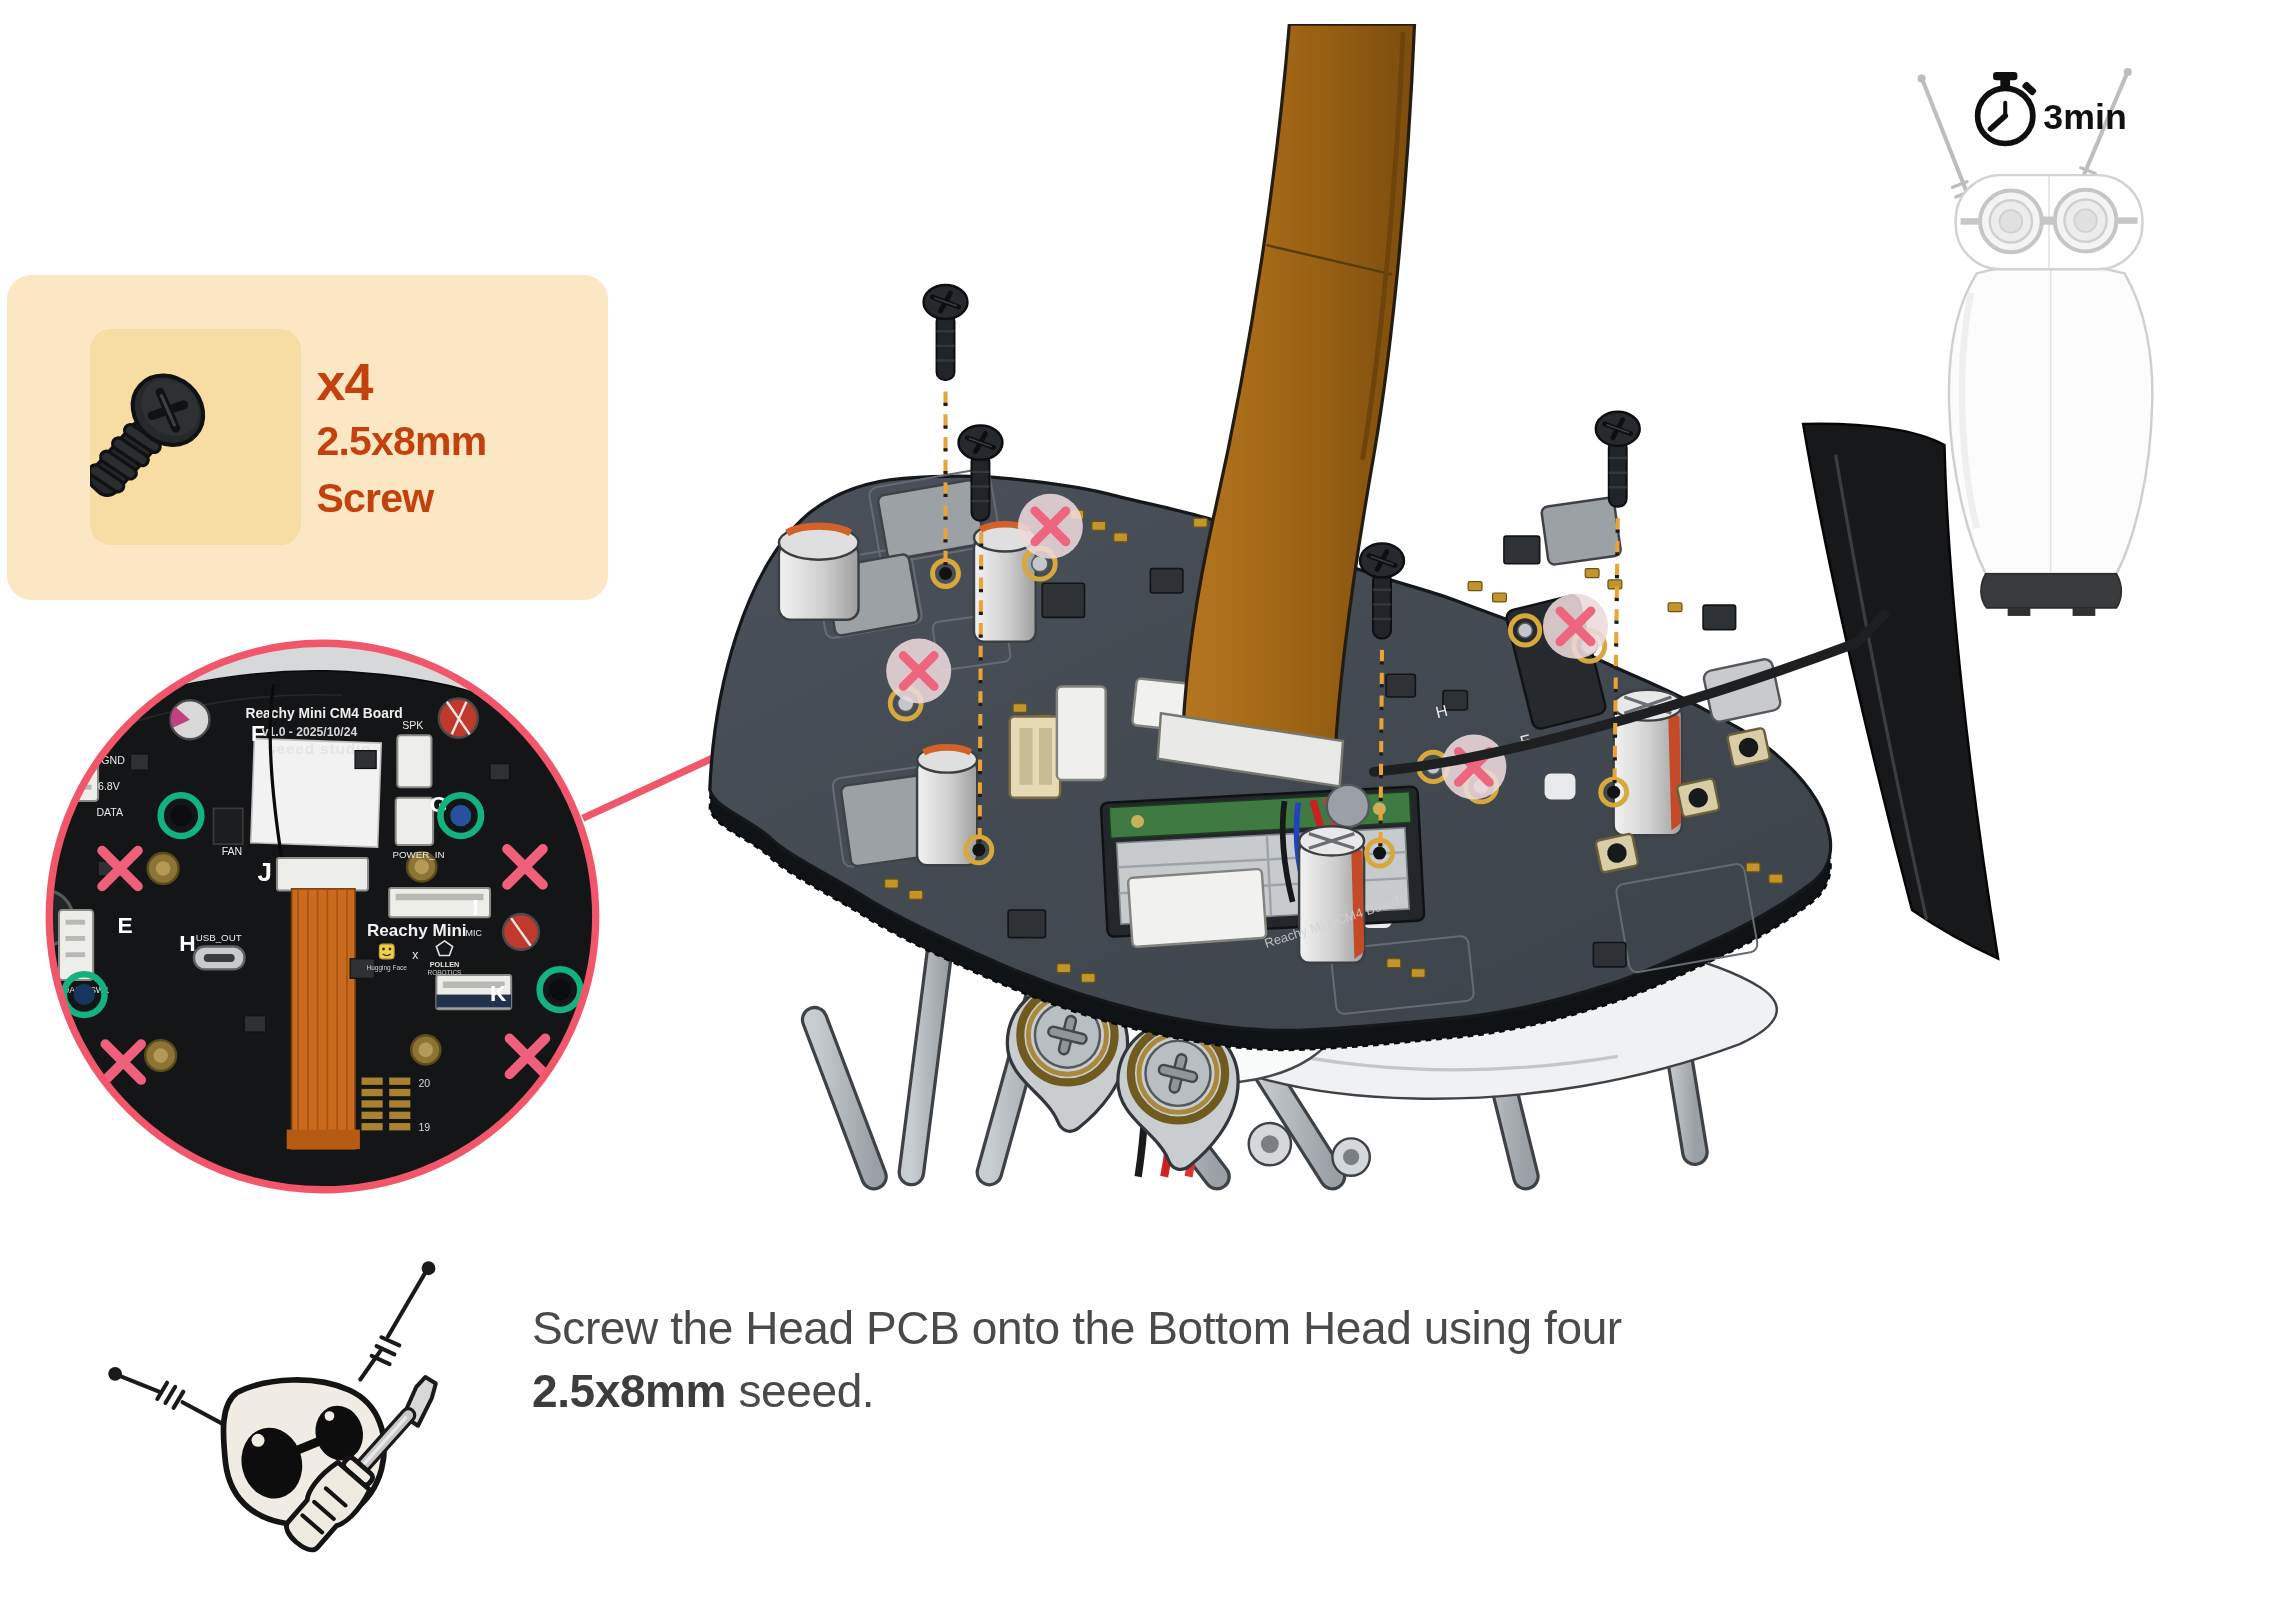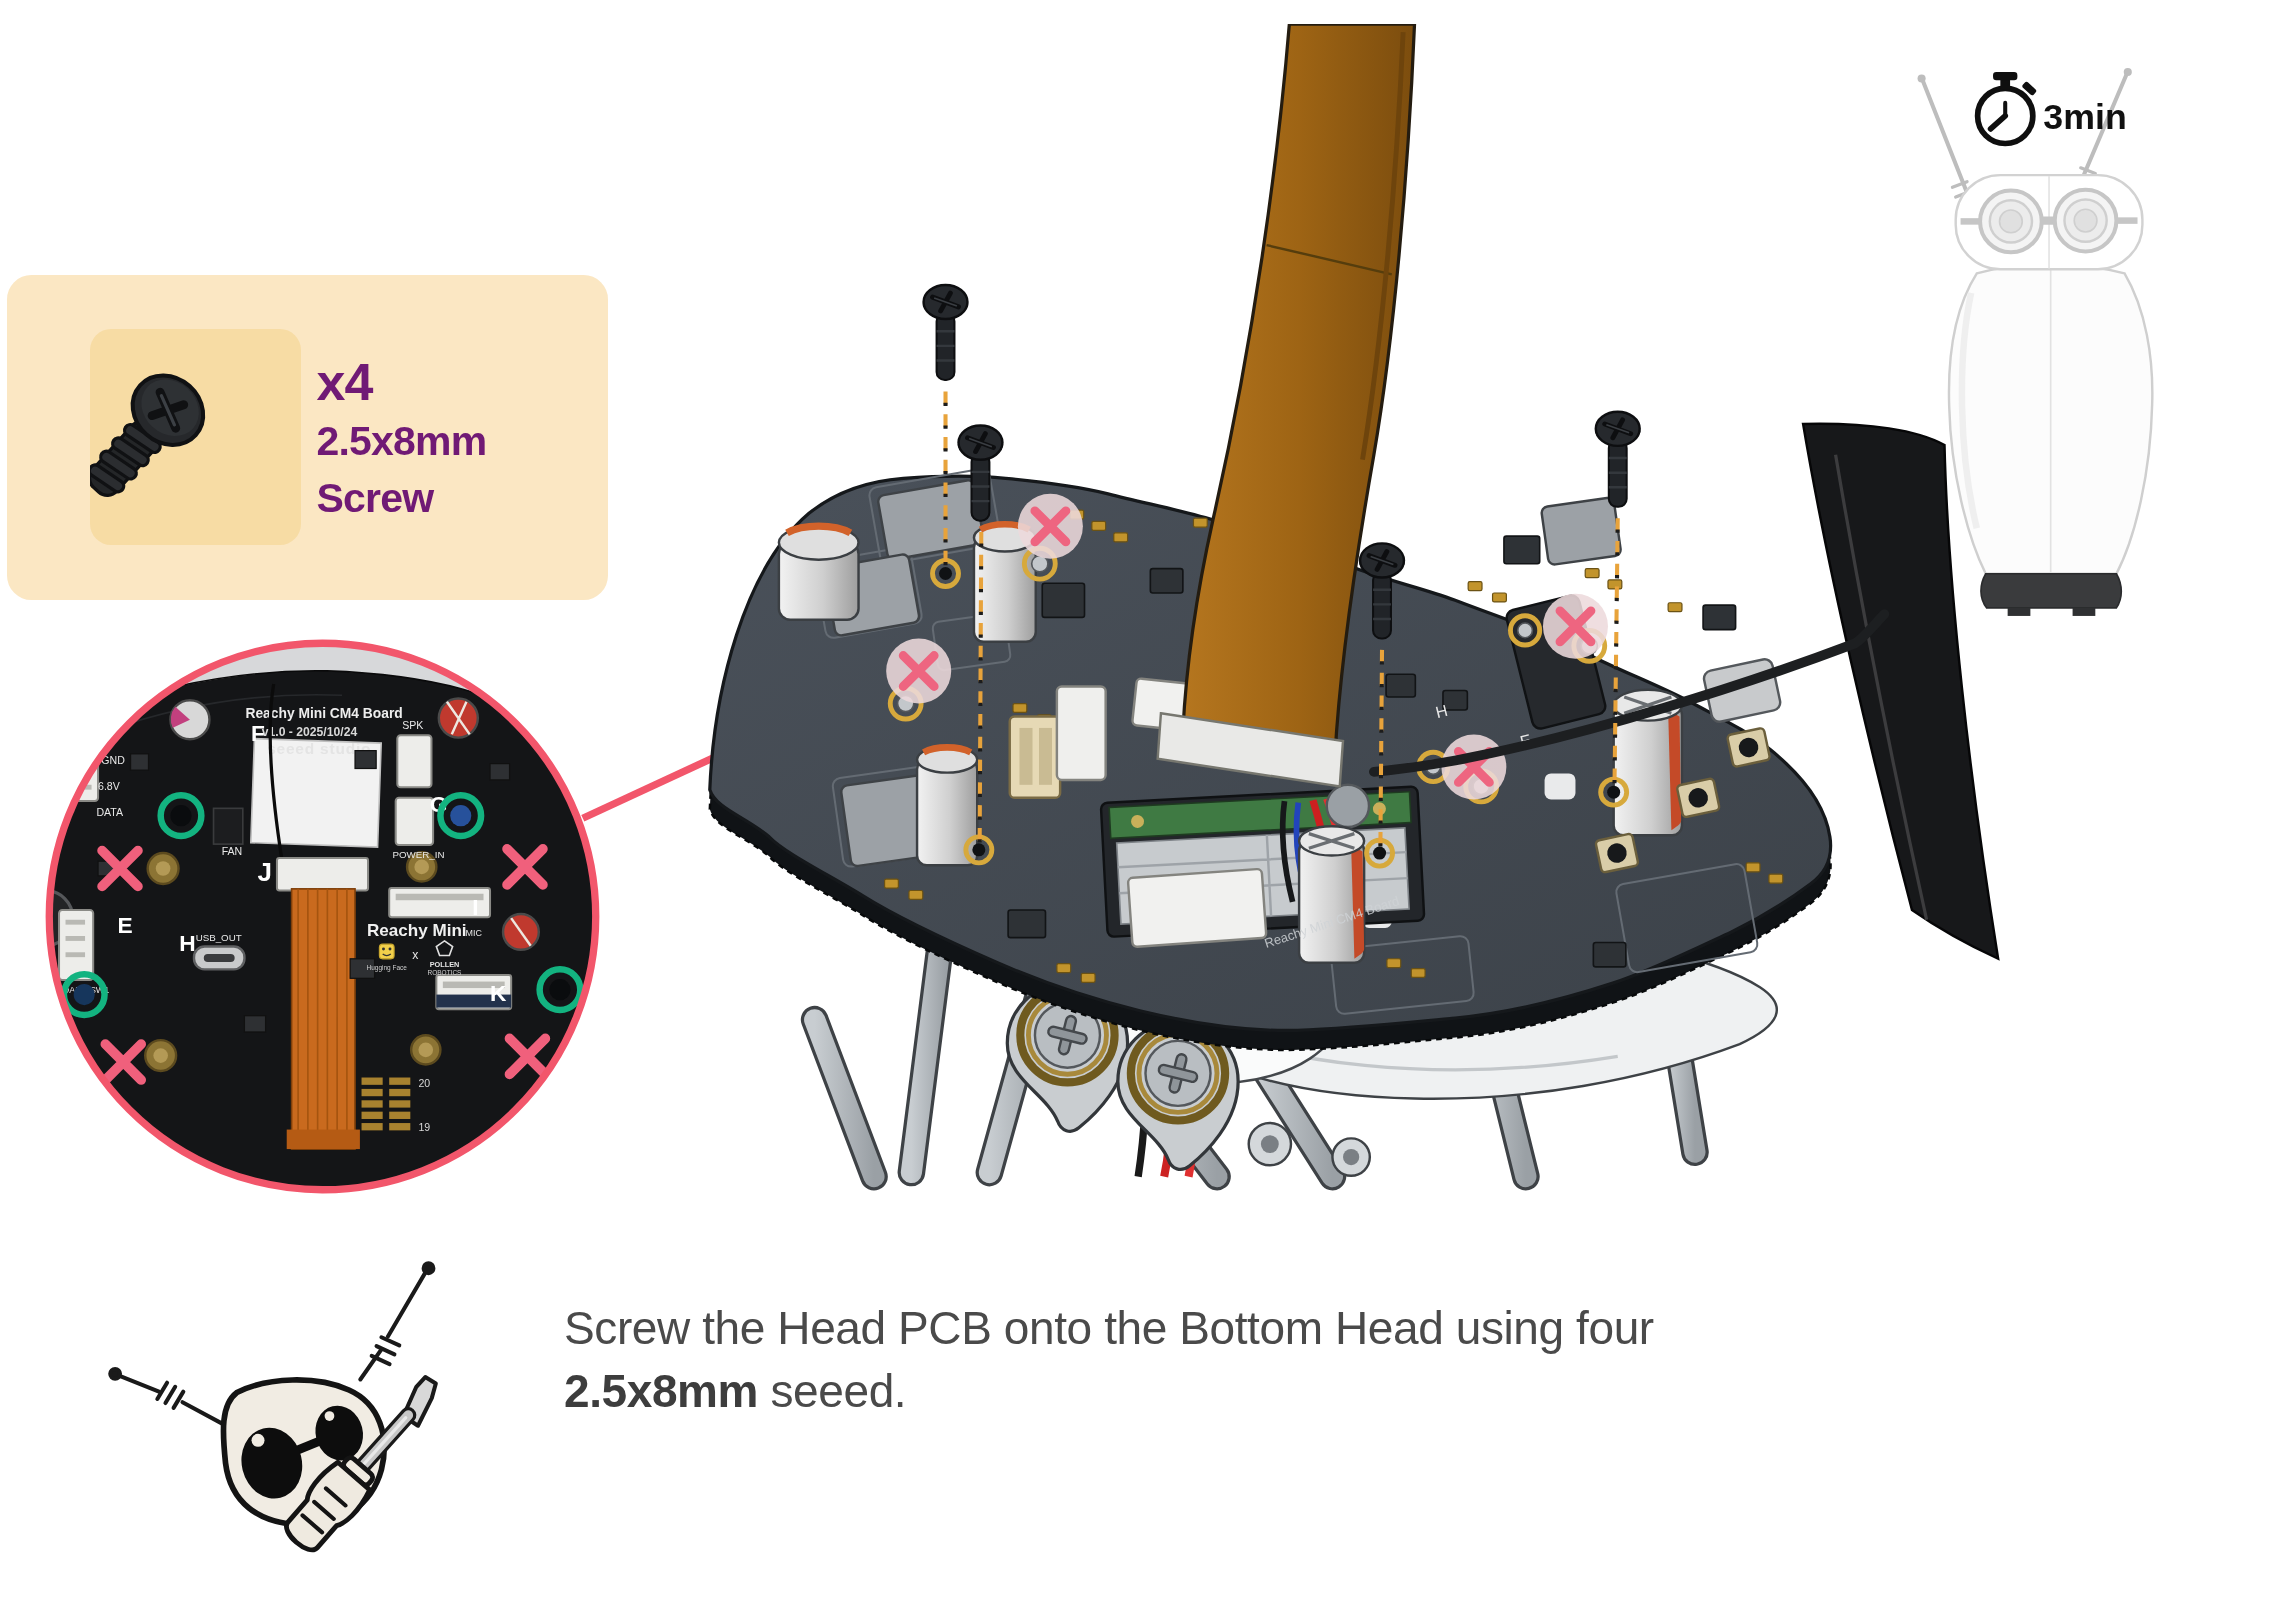--- a/index.html
+++ b/index.html
@@ -2,26 +2,26 @@
 <html style="font-size:13px"><head>
 <meta charset="utf-8">
 <style>
   html,body{margin:0;padding:0;background:#fff;}
   body{font-family:"Liberation Sans",sans-serif;}
   #stage{position:relative;width:2273px;height:1621px;background:#fff;overflow:hidden;}
   .abs{position:absolute;}
   
   #parts-card{left:6.5px;top:275px;width:601px;height:325px;background:#FBE7C3;border-radius:24.4px;}
   #parts-thumb{left:83px;top:54px;width:211px;height:216px;background:#F7DCA4;border-radius:21px;}
-  .card-text{left:310px;color:#701a75;font-weight:bold;line-height:1.0;letter-spacing:-0.8px;}
+  .card-text{left:310px;color:#c2410c;font-weight:bold;line-height:1.0;letter-spacing:-0.8px;}
   #qty-label{top:81px;font-size:52px;}
   #size-label{top:146px;font-size:41px;}
   #type-label{top:203px;font-size:41px;text-align:right;}
   
-  #instruction{left:532px;top:1297px;width:1219px;font-size:46px;line-height:63px;color:#4A4A4A;letter-spacing:-0.4px;margin-left:32px;}
+  #instruction{left:532px;top:1297px;width:1219px;font-size:46px;line-height:63px;color:#4A4A4A;letter-spacing:-0.4px;}
   #instruction b{color:#3D3D3D;font-weight:800;}
   svg text{font-family:"Liberation Sans",sans-serif;}
 </style>
 </head>
 <body>
 
 <div id="stage">
 
   <div id="parts-card" class="abs">
     <div id="parts-thumb" class="abs">

